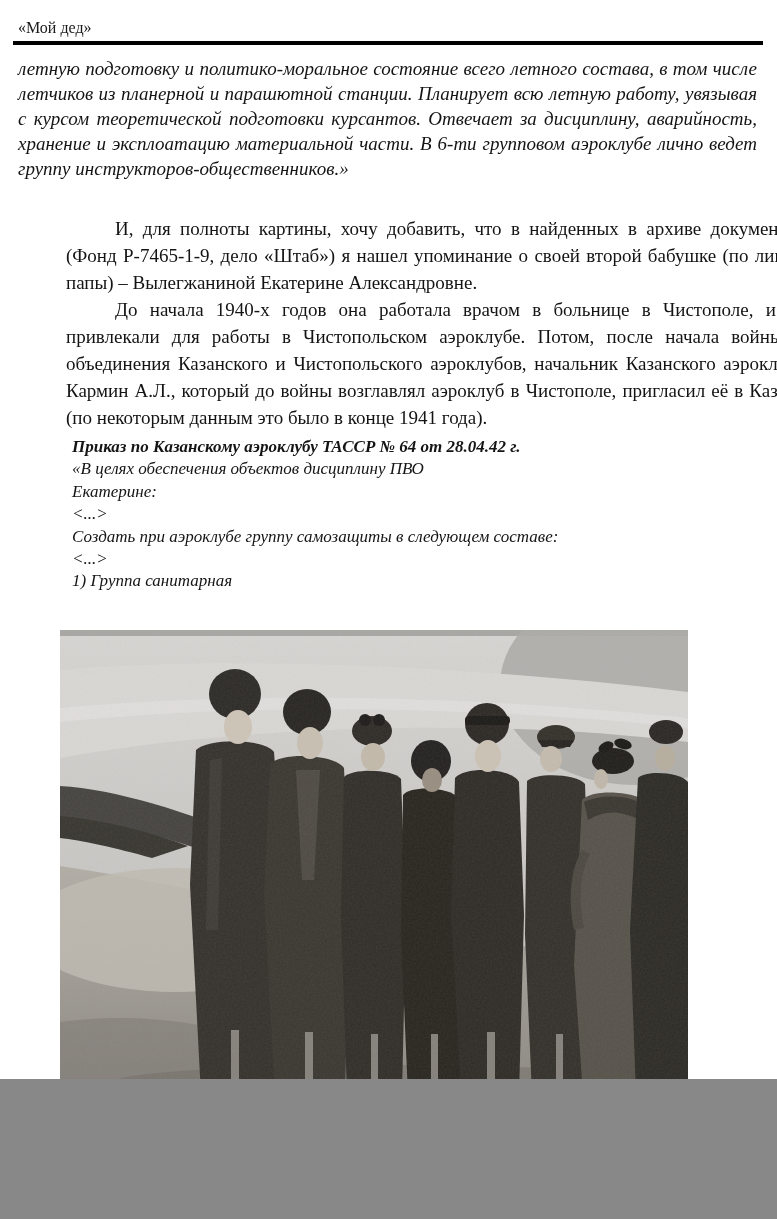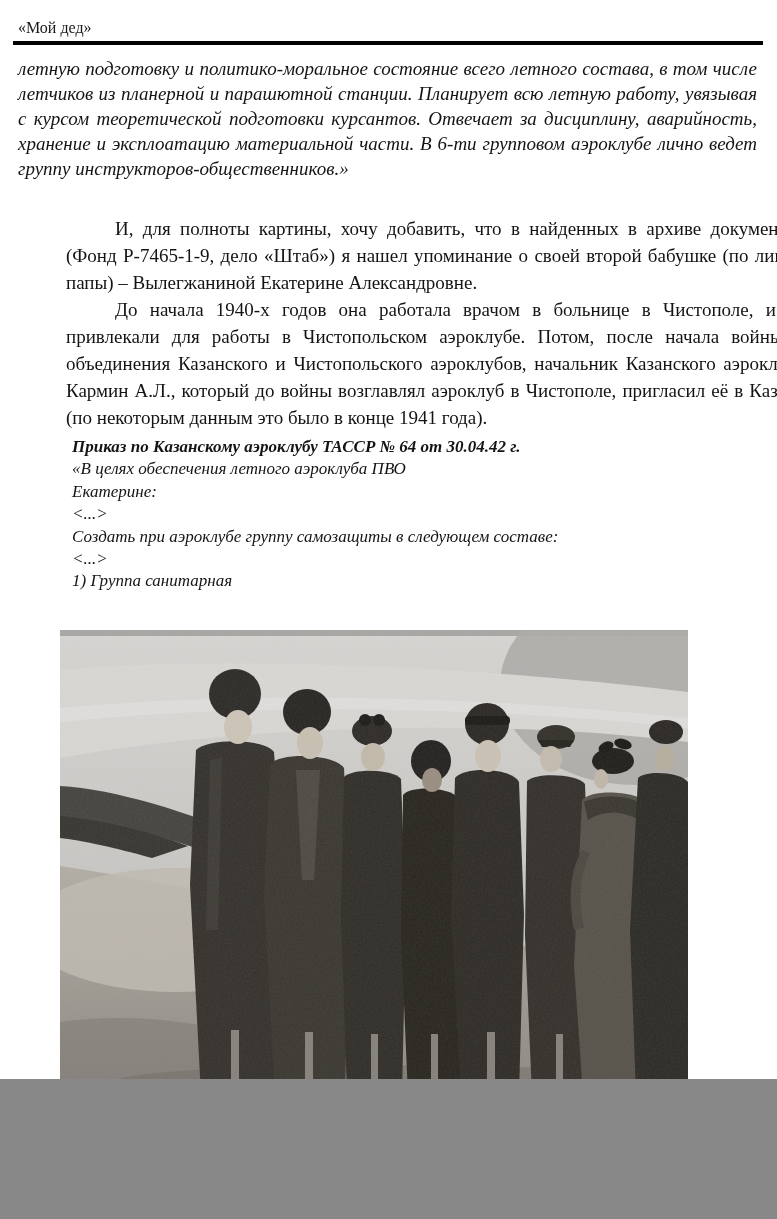--- a/index.html
+++ b/index.html
@@ -50,22 +50,22 @@
   <div class="rule rule-top"></div>
 
   <div class="quote-para">летную подготовку и политико-моральное состояние всего летного состава, в том числе летчиков из планерной и парашютной станции. Планирует всю летную работу, увязывая с курсом теоретической подготовки курсантов. Отвечает за дисциплину, аварийность, хранение и эксплоатацию материальной части. В 6-ти групповом аэроклубе лично ведет группу инструкторов-общественников.»</div>
 
   <div class="body-block">
     <p>И, для полноты картины, хочу добавить, что в найденных в архиве документах (Фонд Р-7465-1-9, дело «Штаб») я нашел упоминание о своей второй бабушке (по линии папы) – Вылегжаниной Екатерине Александровне.</p>
     <p>До начала 1940-х годов она работала врачом в больнице в Чистополе, и её привлекали для работы в Чистопольском аэроклубе. Потом, после начала войны и объединения Казанского и Чистопольского аэроклубов, начальник Казанского аэроклуба Кармин А.Л., который до войны возглавлял аэроклуб в Чистополе, пригласил её в Казань (по некоторым данным это было в конце 1941 года).</p>
   </div>
 
   <div class="order-block">
-    <div class="order-title">Приказ по Казанскому аэроклубу ТАССР № 64 от 30.04.42 г.</div>
-    <div class="order-line">«В целях обеспечения летного аэроклуба ПВО</div>
+    <div class="order-title">Приказ по Казанскому аэроклубу ТАССР № 64 от 28.04.42 г.</div>
+    <div class="order-line">«В целях обеспечения объектов дисциплину ПВО</div>
     <div class="order-line">Екатерине:</div>
     <div class="order-line">&lt;...&gt;</div>
     <div class="order-line">Создать при аэроклубе группу самозащиты в следующем составе:</div>
     <div class="order-line">&lt;...&gt;</div>
     <div class="order-line">1) Группа санитарная</div>
   </div>
 
   <figure class="photo">
     <svg viewBox="0 0 628 472" preserveAspectRatio="none">
       <defs>

